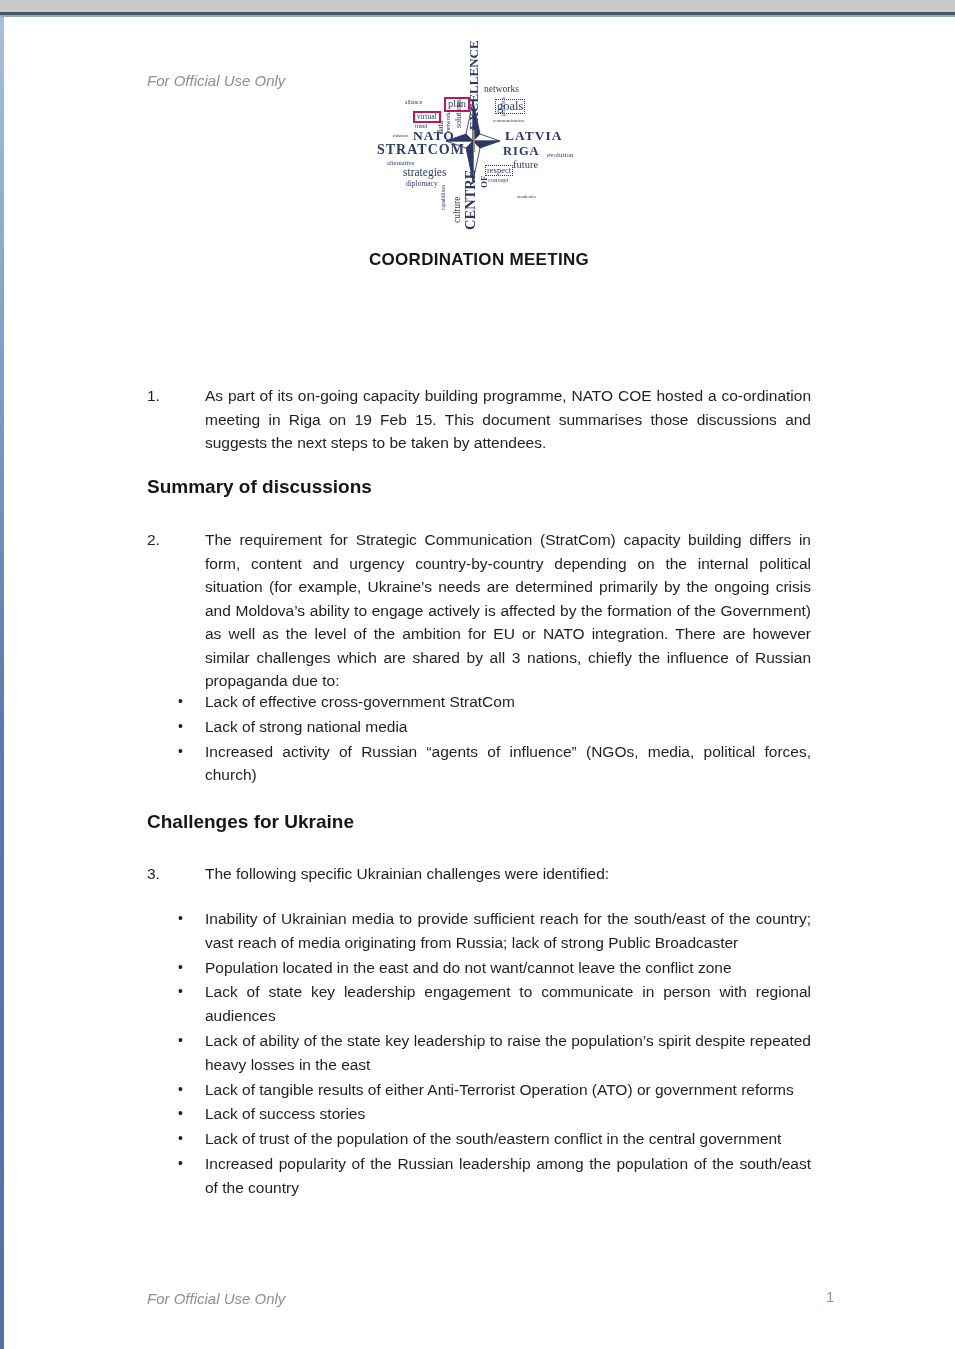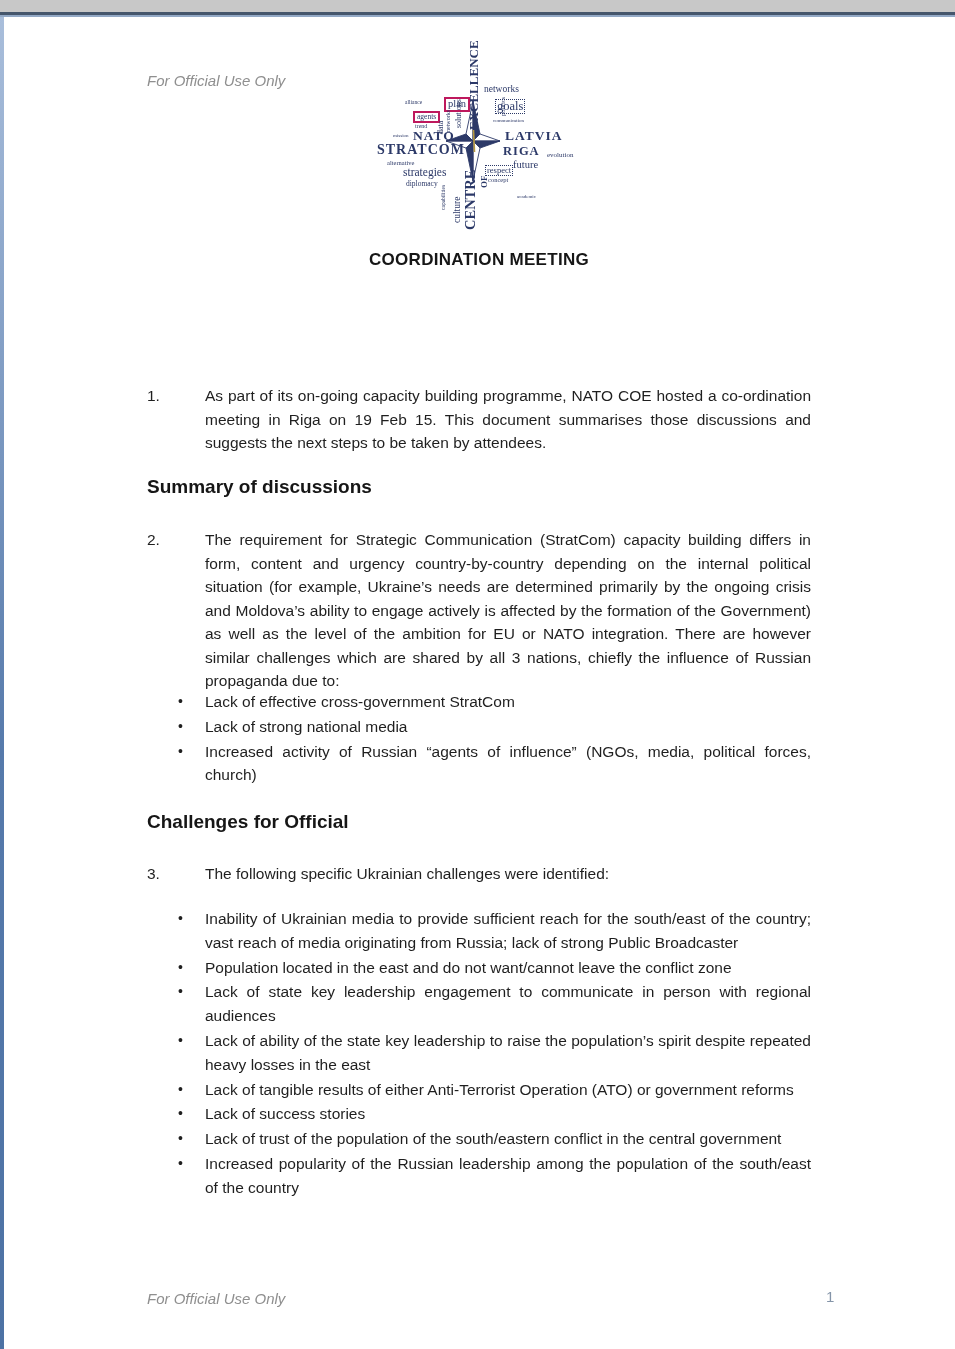--- a/index.html
+++ b/index.html
@@ -70,21 +70,21 @@
       <line x1="0.5" y1="-11" x2="1.5" y2="11" stroke="#b5983f" stroke-width="1.6"></line>
     </svg>
 
   <span class="w b v" style="left: 92px; top: 92px; font-size: 13px;">EXCELLENCE</span>
       <span class="w v" style="left: 80px; top: 90px; font-size: 8px;">solutions</span>
       <span class="w v" style="left: 125px; top: 78px; font-size: 6.5px;">politics</span>
       <span class="w brd" style="left: 69px; top: 59px; font-size: 10.5px;">plan</span>
       <span class="w" style="left: 109px; top: 47px; font-size: 9.5px;">networks</span>
       <span class="w dot" style="left: 120px; top: 61px; font-size: 12.5px;">goals</span>
       <span class="w" style="left: 30px; top: 62px; font-size: 5.5px;">alliance</span>
-      <span class="w brd" style="left: 38px; top: 73px; font-size: 7.5px;">agents</span>
+      <span class="w brd" style="left: 38px; top: 73px; font-size: 7.5px;">virtual</span>
       <span class="w" style="left: 40px; top: 85px; font-size: 6px;">trend</span>
       <span class="w v" style="left: 62px; top: 96px; font-size: 8px;">data</span>
       <span class="w v" style="left: 70px; top: 94px; font-size: 6px;">networks</span>
       <span class="w" style="left: 18px; top: 95px; font-size: 5px;">mission</span>
       <span class="w b" style="left: 38px; top: 91px; font-size: 13.5px; letter-spacing: 1px;">NATO</span>
       <span class="w b" style="left: 2px; top: 105px; font-size: 14px; letter-spacing: 1px;">STRATCOM</span>
       <span class="w b" style="left: 130px; top: 91px; font-size: 13.5px; letter-spacing: 1px;">LATVIA</span>
       <span class="w b" style="left: 128px; top: 107px; font-size: 12.5px; letter-spacing: 1px;">RIGA</span>
       <span class="w" style="left: 118px; top: 80px; font-size: 5px;">communication</span>
       <span class="w" style="left: 172px; top: 114px; font-size: 7px;">evolution</span>
@@ -124,21 +124,21 @@
         <span class="dot">•</span>
         <span class="btext">Lack of strong national media</span>
       </li>
 
       <li>
         <span class="dot">•</span>
         <span class="btext">Increased activity of Russian “agents of influence” (NGOs, media, political forces, church)</span>
       </li>
     </ul>
 
-  <div class="h1" style="top:799px">Challenges for Official</div>
+  <div class="h1" style="top:799px">Challenges for Ukraine</div>
   <div class="para" style="top:850px">
     <span class="num">3.</span>
     <div class="ptext">The following specific Ukrainian challenges were identified:</div>
   </div>
   <ul class="bullets" style="top:895px">
 
       <li>
         <span class="dot">•</span>
         <span class="btext">Inability of Ukrainian media to provide sufficient reach for the south/east of the country; vast reach of media originating from Russia; lack of strong Public Broadcaster</span>
       </li>

